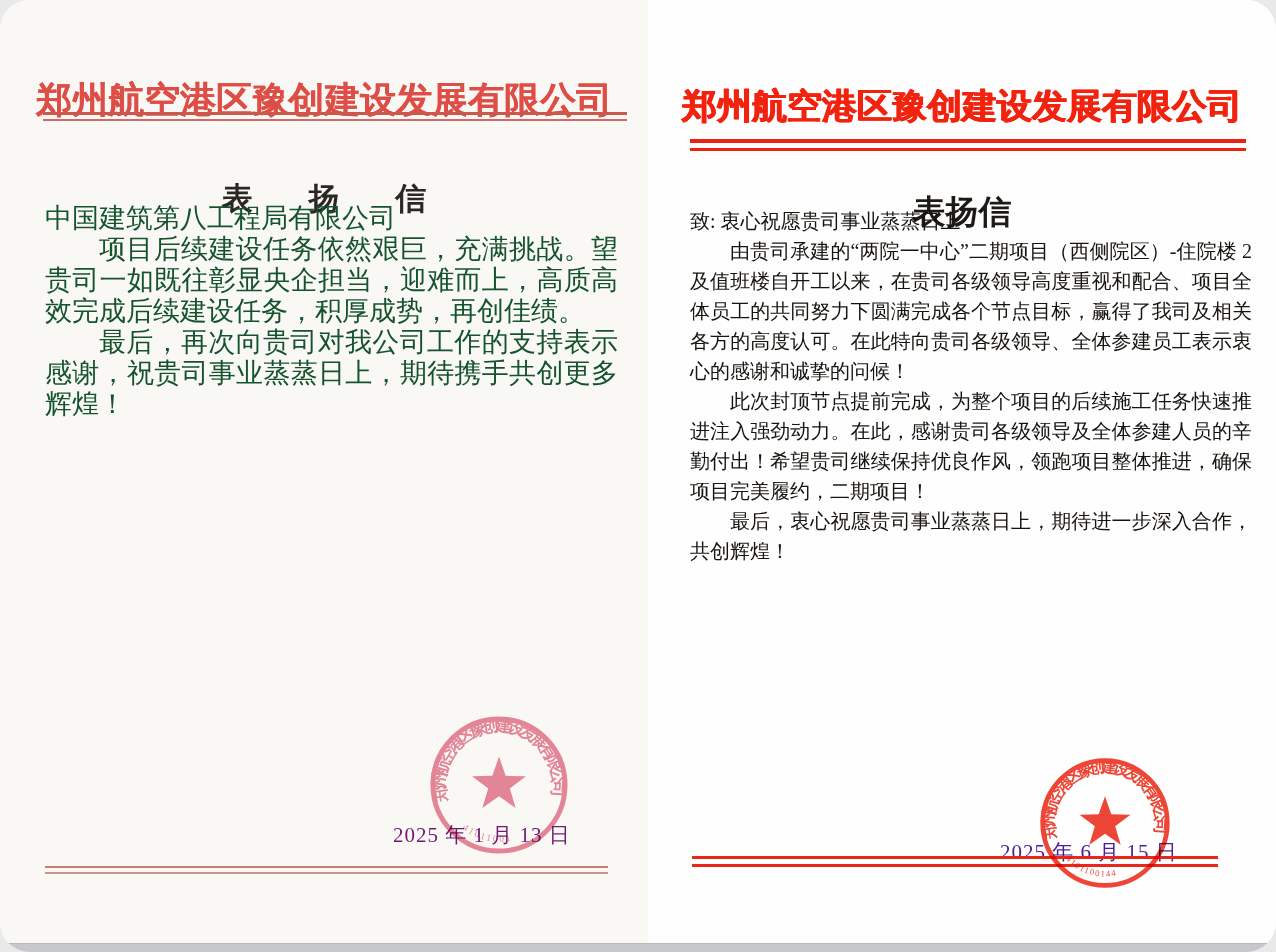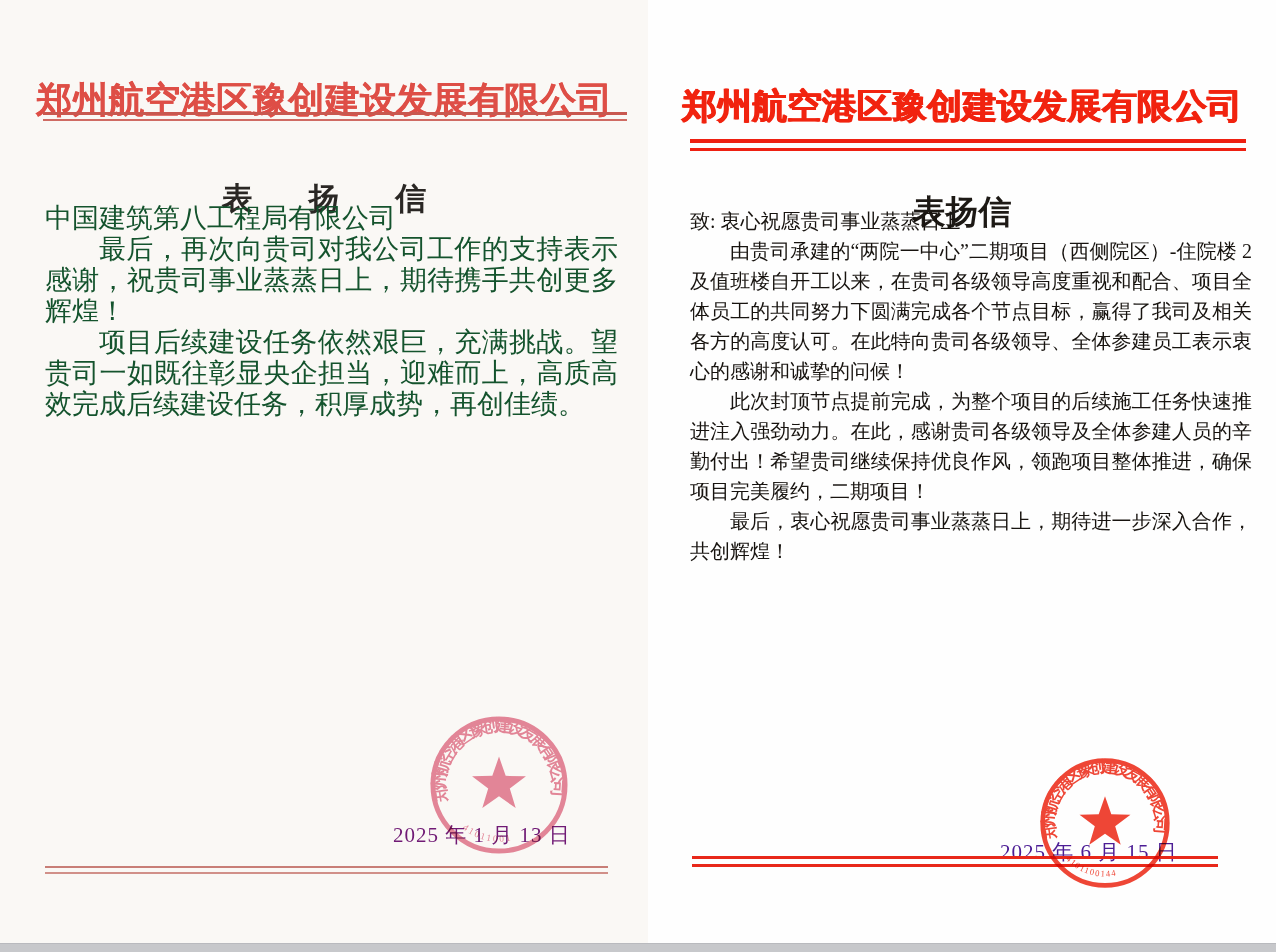--- a/index.html
+++ b/index.html
@@ -1,19 +1,20 @@
 <!DOCTYPE html>
 <html><head>
 <meta charset="utf-8">
 <style>
   html,body{margin:0;padding:0;background:#e9e9ea;}
   .canvas{
     position:relative;width:1276px;height:952px;overflow:hidden;
     background:#fdfdfd;
     font-family:"Liberation Serif","DejaVu Serif",serif;
+    border-radius:30px;
   }
   .page{position:absolute;top:0;height:944px;}
   .page-left{left:0;width:648px;background:#faf8f5;}
   .page-right{left:648px;width:628px;background:#fefefe;}
 
   .abs{position:absolute;}
 
   
   .page-left .letterhead{
     top:52px;left:24px;width:600px;text-align:center;white-space:nowrap;
@@ -85,22 +86,22 @@
 
 <div class="canvas">
 
   <section class="page page-left">
     <h1 class="abs letterhead">郑州航空港区豫创建设发展有限公司</h1>
     <div class="abs letterhead-rule"></div>
     <h2 class="abs letter-title">表 扬 信</h2>
 
     <div class="abs letter-body">
       <p class="no-indent">中国建筑第八工程局有限公司</p>
+      <p>项目后续建设任务依然艰巨，充满挑战。望贵司一如既往彰显央企担当，迎难而上，高质高效完成后续建设任务，积厚成势，再创佳绩。</p>
       <p>最后，再次向贵司对我公司工作的支持表示感谢，祝贵司事业蒸蒸日上，期待携手共创更多辉煌！</p>
-      <p>项目后续建设任务依然艰巨，充满挑战。望贵司一如既往彰显央企担当，迎难而上，高质高效完成后续建设任务，积厚成势，再创佳绩。</p>
     </div>
 
     <div class="abs date-line">2025 年 1 月 13 日</div>
     <div class="abs footer-rule"></div>
 
     <div class="abs seal">
       <svg viewBox="0 0 200 200" aria-hidden="true">
         <defs>
           <path id="arcTopL" d="M 27.3,122.2 A 76,76 0 1 1 172.7,122.2" fill="none"></path>
           <path id="arcBotL" d="M 36.1,148.1 A 80,80 0 0 0 163.9,148.1" fill="none"></path>

